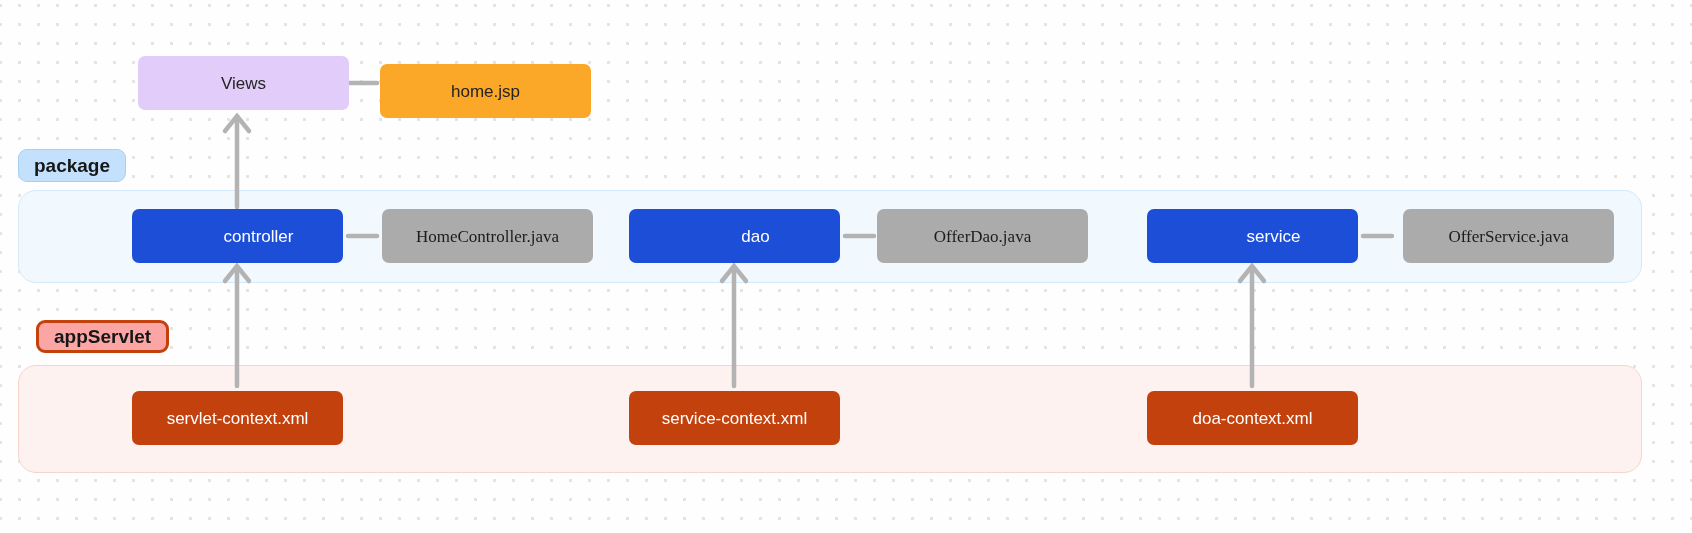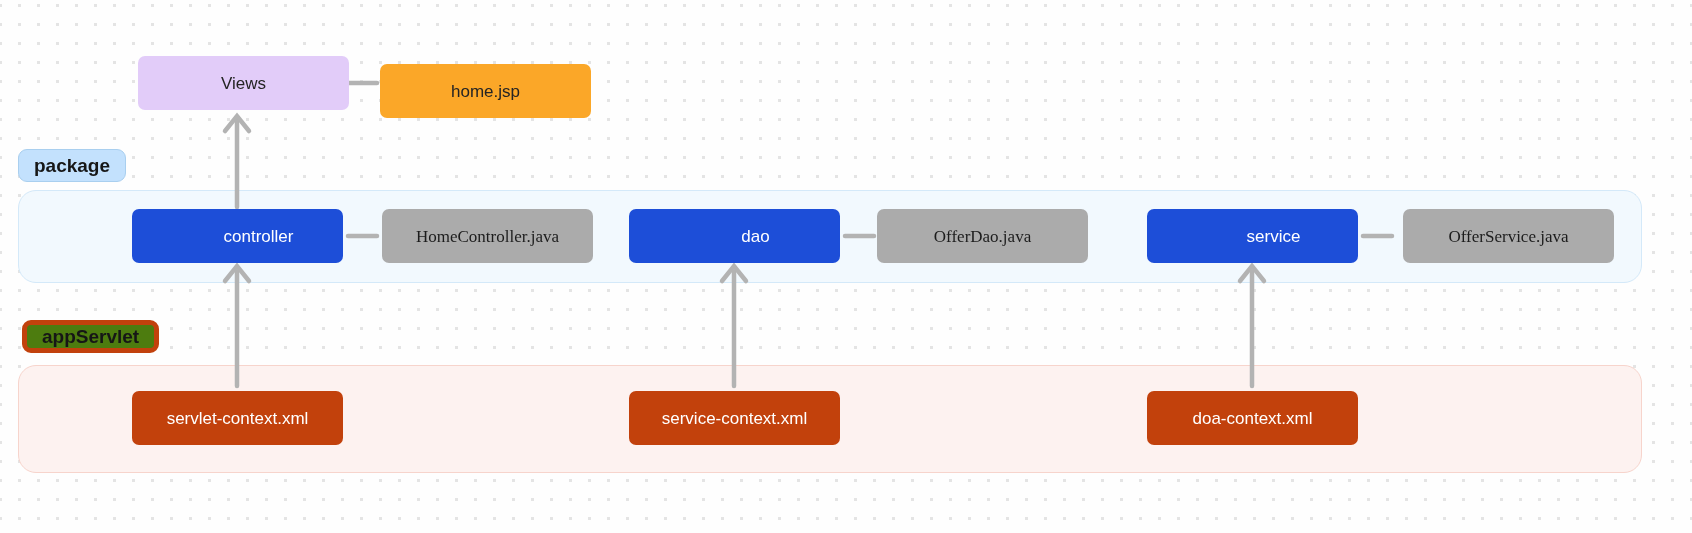--- a/index.html
+++ b/index.html
@@ -13,21 +13,21 @@
   }
   .group{position:absolute;border-radius:18px;box-sizing:border-box;}
   .group-blue{left:18px;top:190px;width:1624px;height:93px;background:#f2f9fe;border:1.5px solid #d4e9f9;}
   .group-pink{left:18px;top:365px;width:1624px;height:108px;background:#fdf2f0;border:1.5px solid #f7d4cc;}
   .badge{
     position:absolute;height:33px;padding:0 15px;border-radius:9px;
     display:flex;align-items:center;justify-content:center;
     font-size:19px;font-weight:600;color:#161616;box-sizing:border-box;
   }
   .badge-blue{left:18px;top:149px;background:#c3e1fd;border:1px solid #a9cfef;}
-  .badge-pink{left:22px;top:320px;background:#4d7c0f;border:5px solid #c2410c;}
+  .badge-pink{left:36px;top:320px;background:#fca5a5;border:3px solid #c2410c;}
   .node{
     position:absolute;width:211px;height:54px;border-radius:7px;
     display:flex;align-items:center;justify-content:center;
     font-size:17px;line-height:1;box-sizing:border-box;white-space:nowrap;
   }
   .node-purple{background:#e2ccf9;color:#242424;}
   .node-orange{background:#fba728;color:#242424;}
   .node-blue{background:#1d4ed8;color:#ffffff;padding-left:42px;}
   .node-gray{background:#ababab;color:#1c1c1c;font-family:Liberation Serif, serif;}
   .node-red{background:#c2410c;color:#ffffff;}

